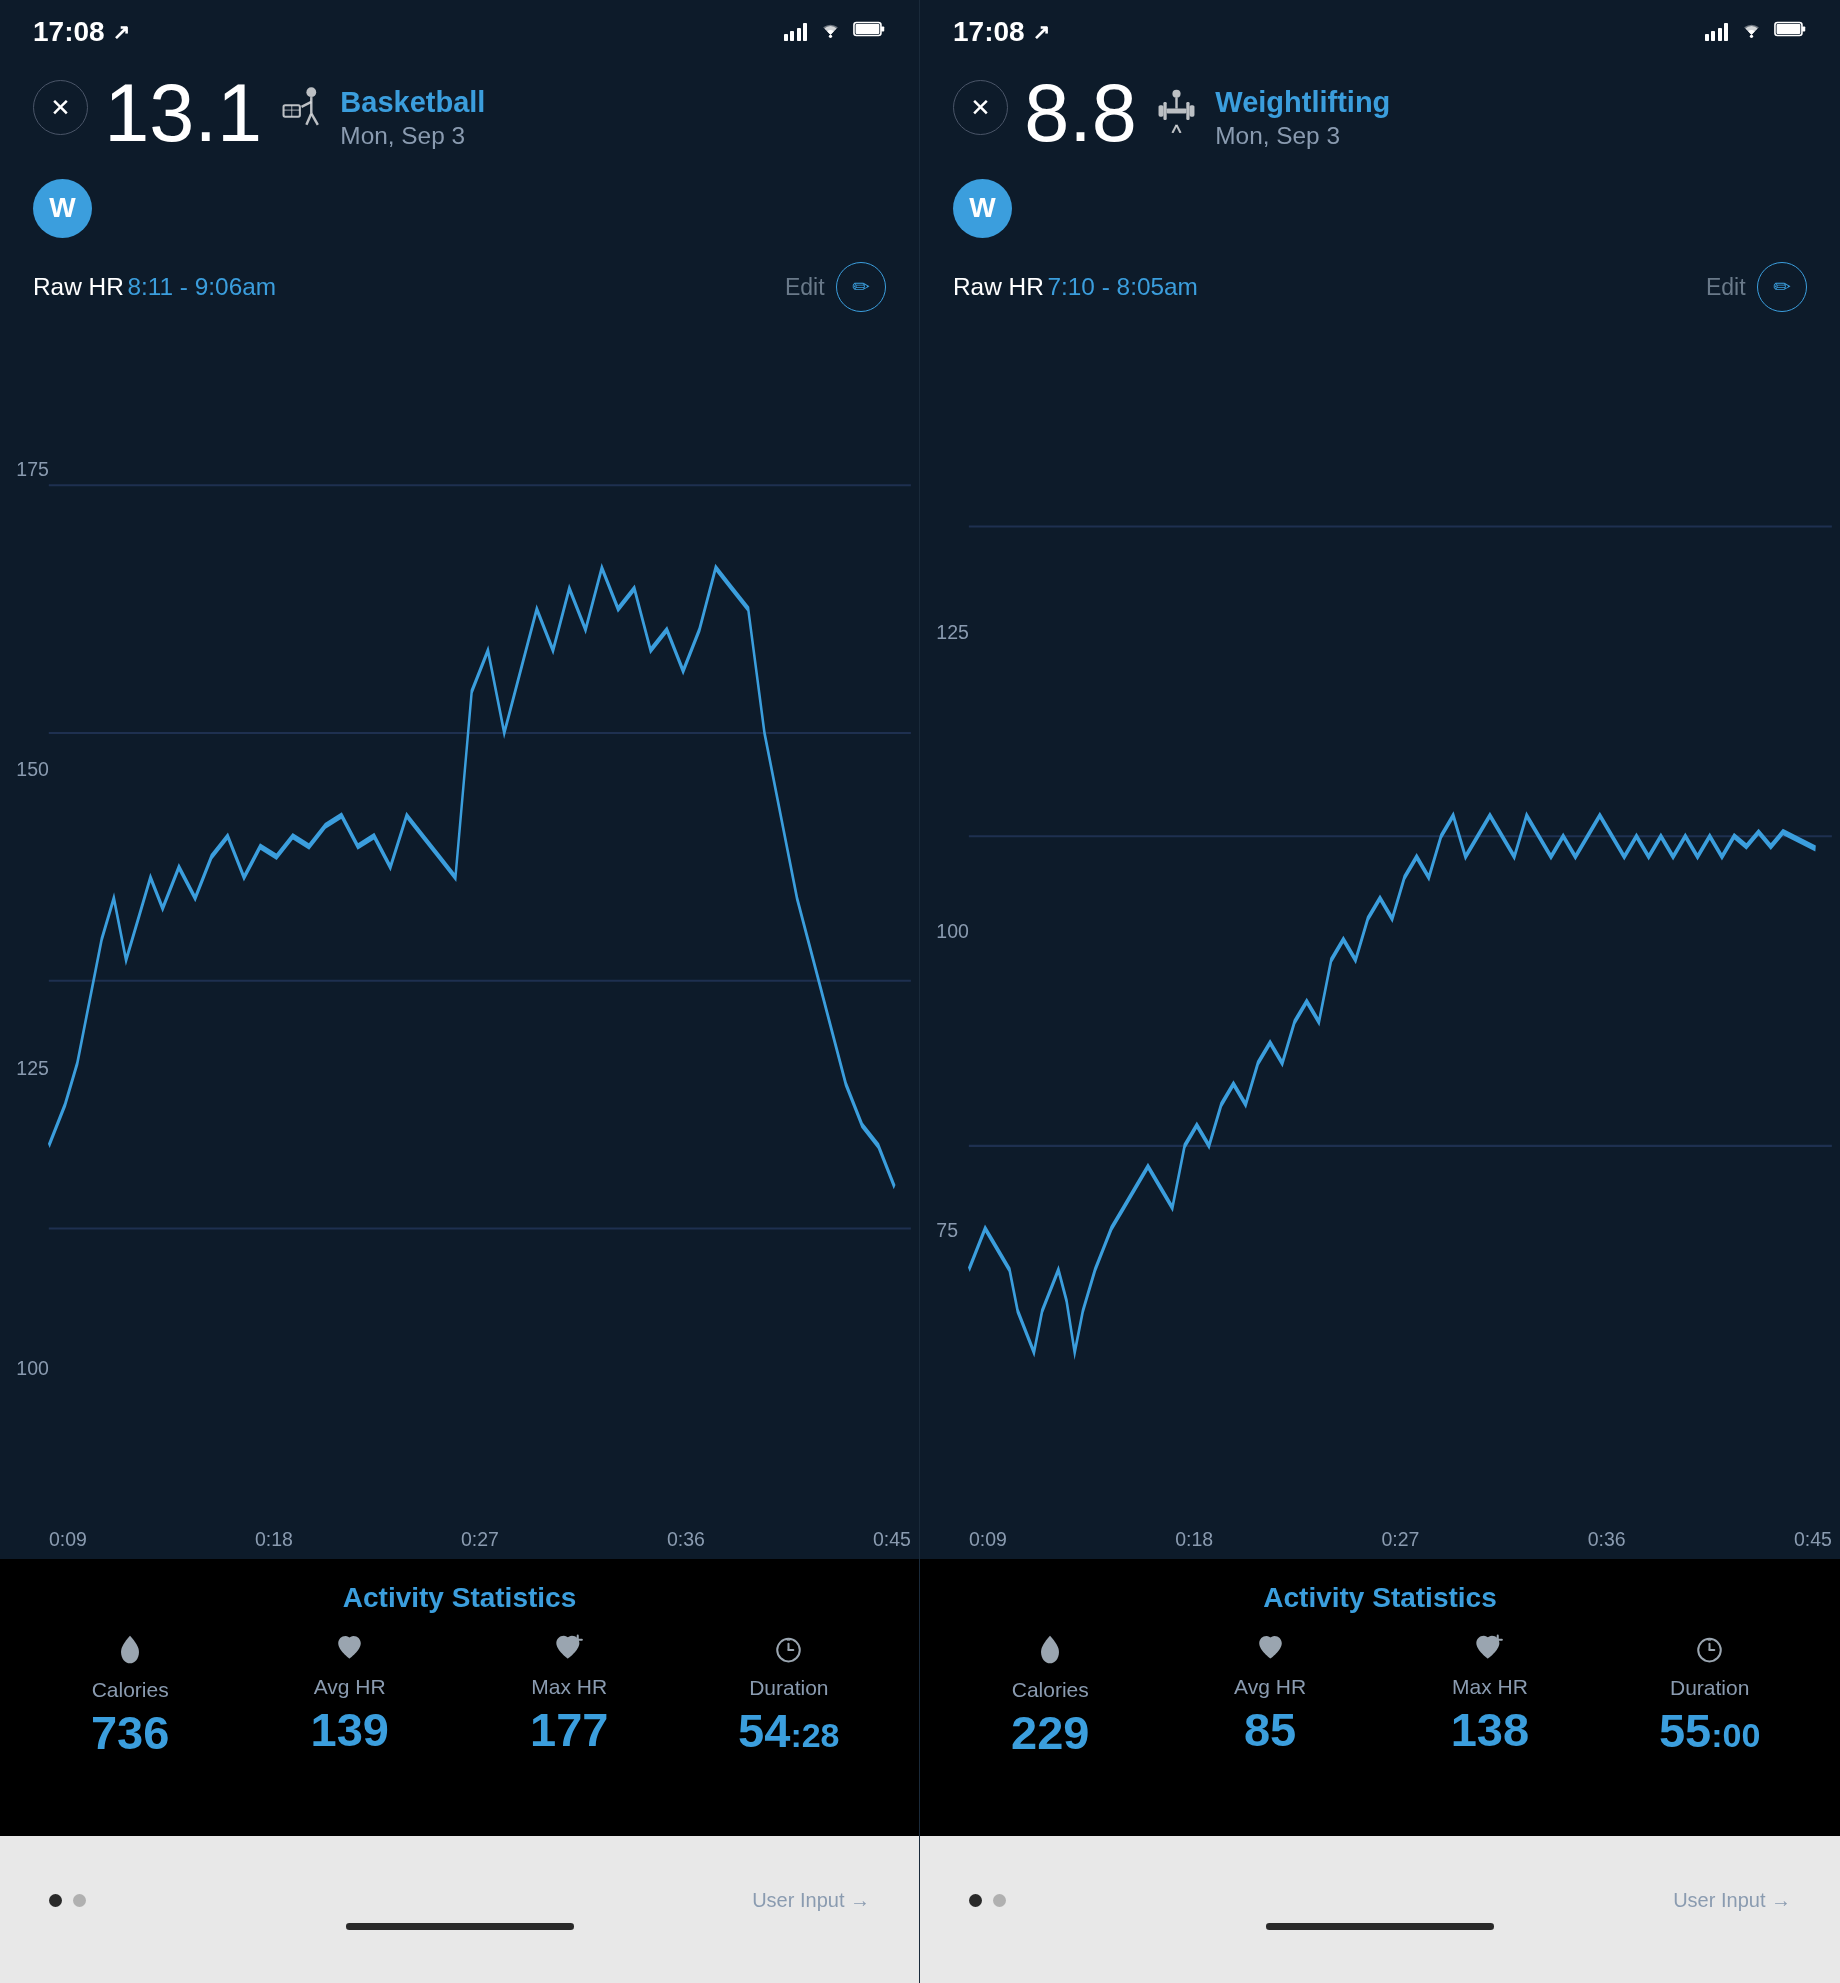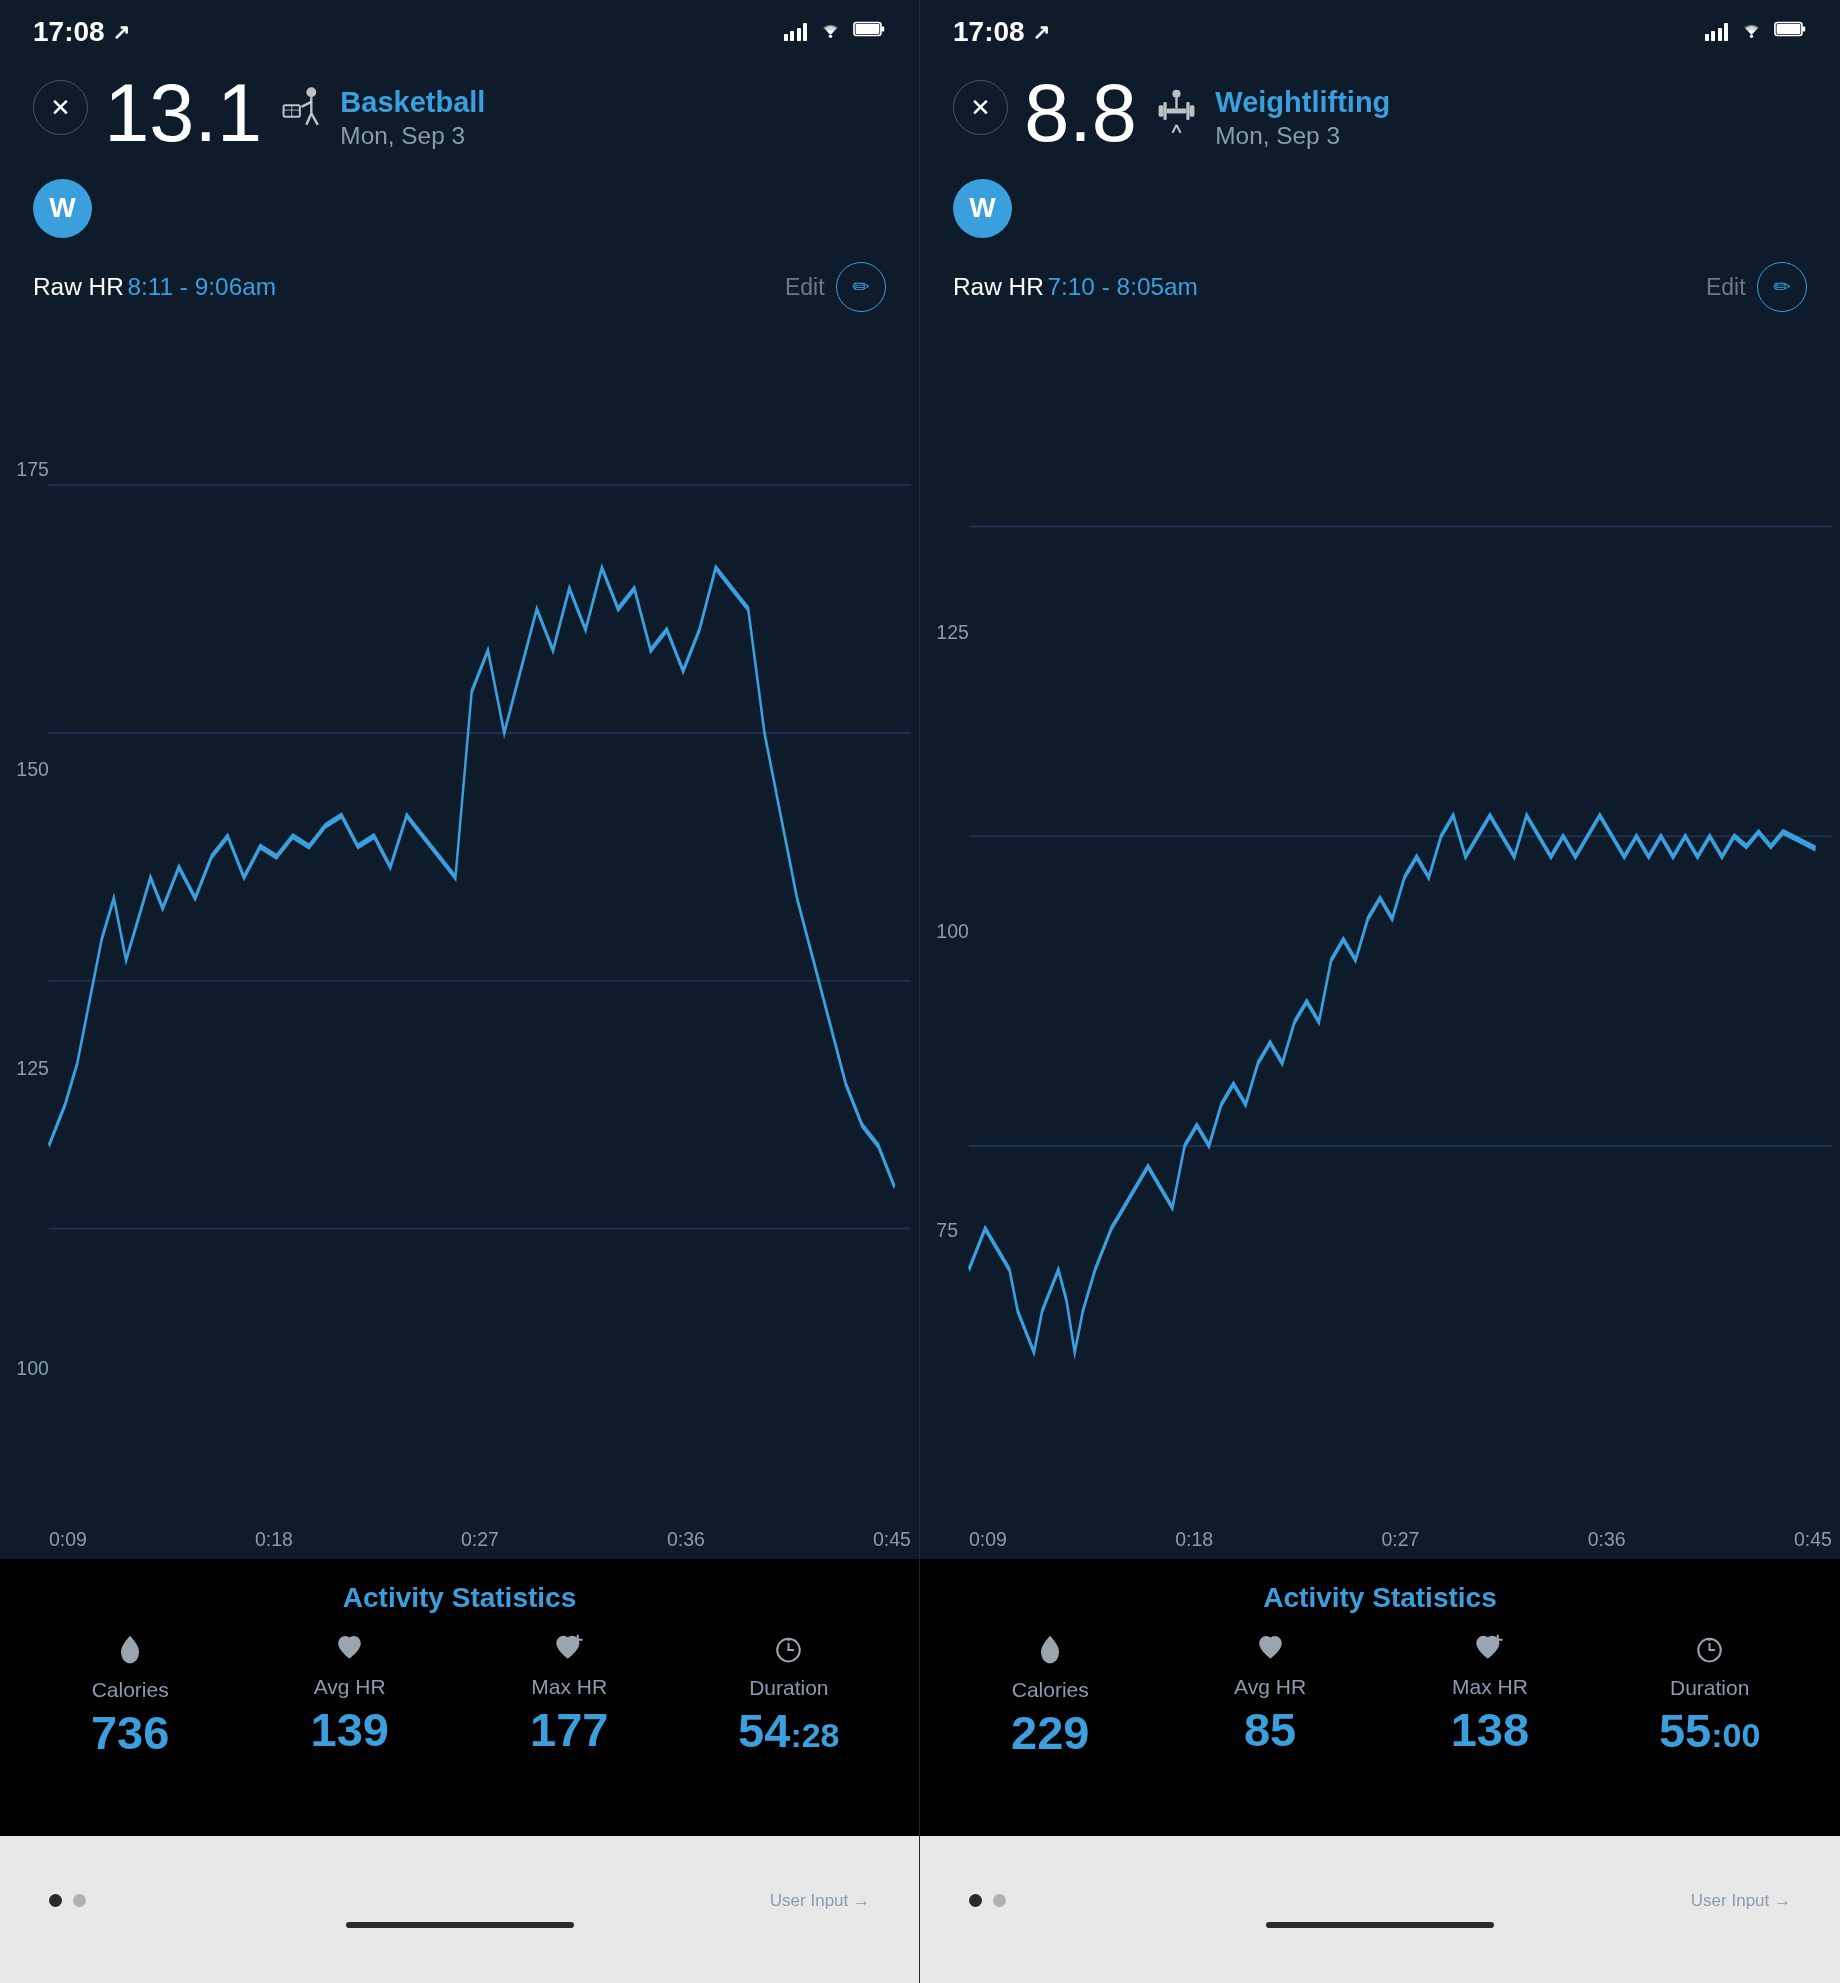--- a/index.html
+++ b/index.html
@@ -336,21 +336,21 @@
     .dot.active {
       background: #2a2a2a;
     }
 
     .dot.inactive {
       background: #b0b0b0;
     }
 
     .user-input-link {
       color: #8a9bb0;
-      font-size: 17px;
+      font-size: 20px;
     }
 
     .home-indicator {
       width: 228px;
       height: 6.5px;
       background: #2a2a2a;
       border-radius: 3.3px;
     }
 
     .bottom-row {

